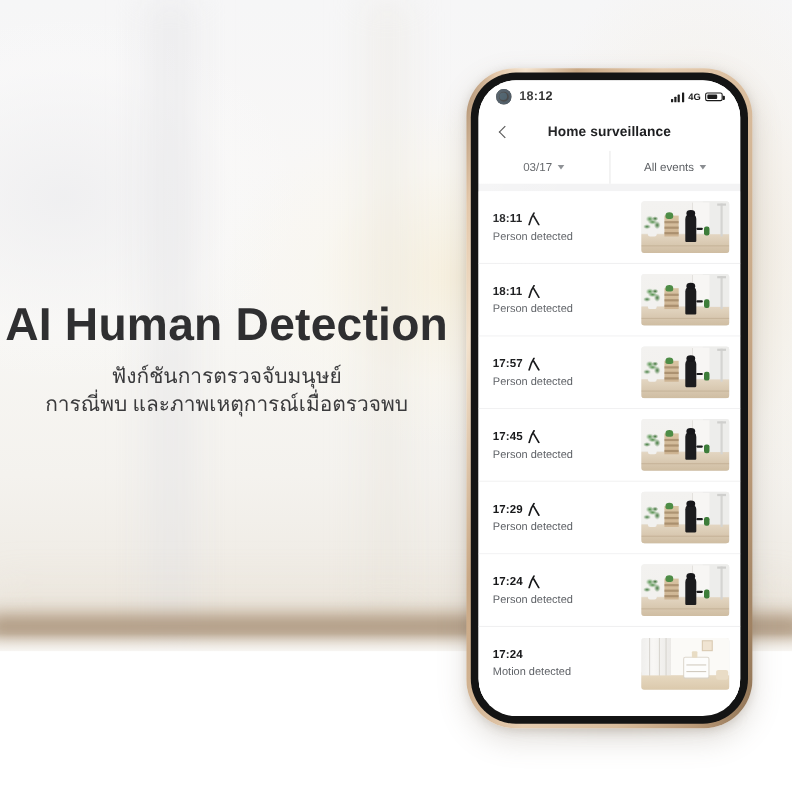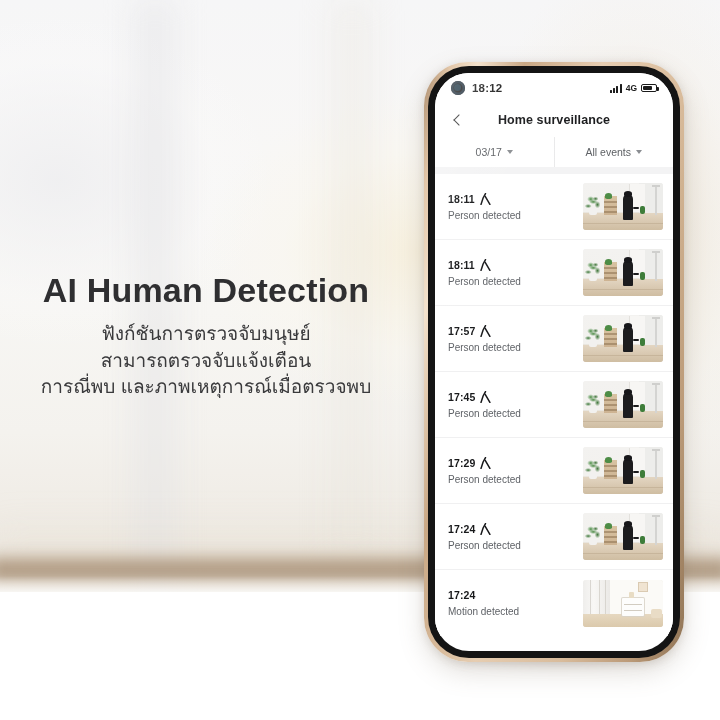--- a/index.html
+++ b/index.html
@@ -88,34 +88,34 @@
   }
 
   
   .copy {
     position: absolute;
     left: 0; top: 272px;
     width: 412px;
     text-align: center;
   }
   .headline {
-    font-size: 34px;
+    font-size: 42px;
     font-weight: bold;
     color: #2f2f31;
     letter-spacing: 0.2px;
     line-height: 1.1;
     margin: 0 0 12px 0;
   }
   .subcopy {
     font-size: 19px;
     color: #3a3a3c;
     line-height: 1.38;
     font-weight: normal;
   }
-  .subcopy div { white-space: nowrap; }
+  .subcopy div { white-space: nowrap; font-family: Liberation Serif, serif; }
 
   
   .phone {
     position: absolute;
     left: 424px;
     top: 62px;
     width: 260px;
     height: 600px;
   }
   
@@ -386,21 +386,20 @@
   <div class="bg-seam2"></div>
   <div class="bg-band-soft"></div>
   <div class="bg-band"></div>
   <div class="bg-white-fade"></div>
   <div class="bg-white-floor"></div>
 
   <div class="copy">
     <div class="headline">AI Human Detection</div>
     <div class="subcopy">
       <div>ฟังก์ชันการตรวจจับมนุษย์</div>
-      <div>สามารถตรวจจับแจ้งเตือน</div>
       <div>การณี่พบ และภาพเหตุการณ์เมื่อตรวจพบ</div>
     </div>
   </div>
 
   <div class="phone-shadow"></div>
 
   <div class="phone">
     <div class="phone-frame"></div>
     <div class="phone-bezel"></div>
 

